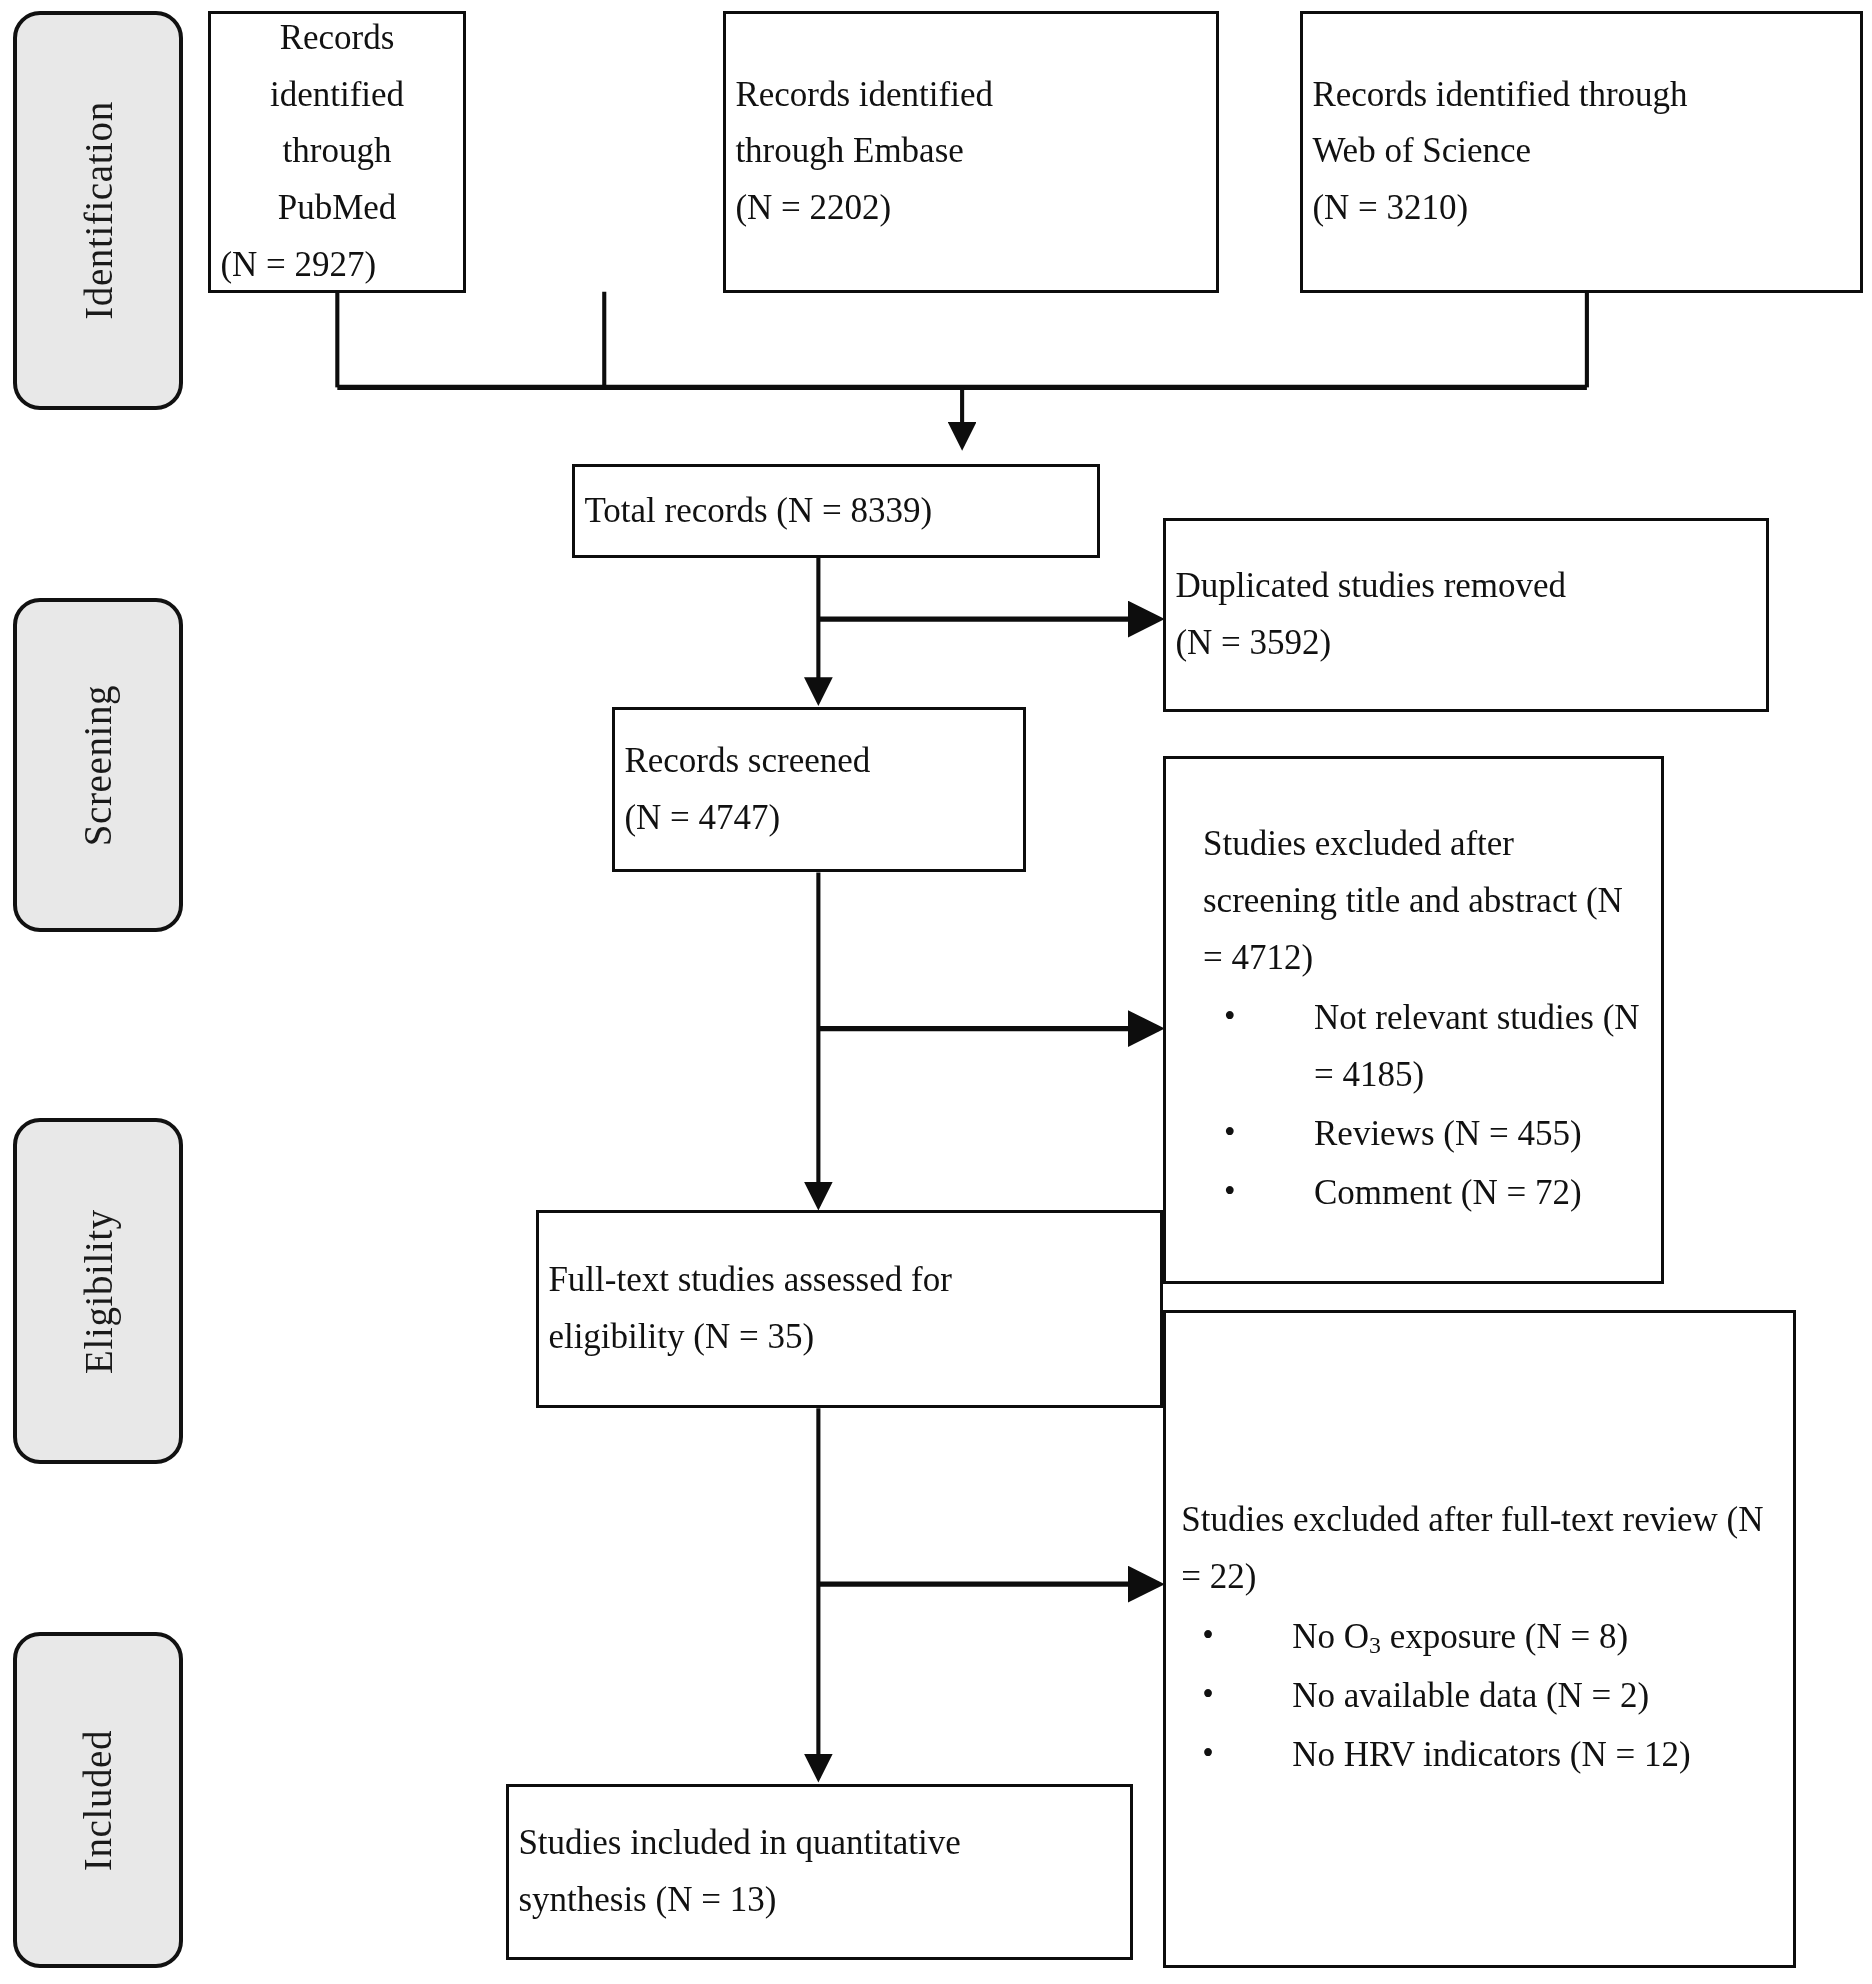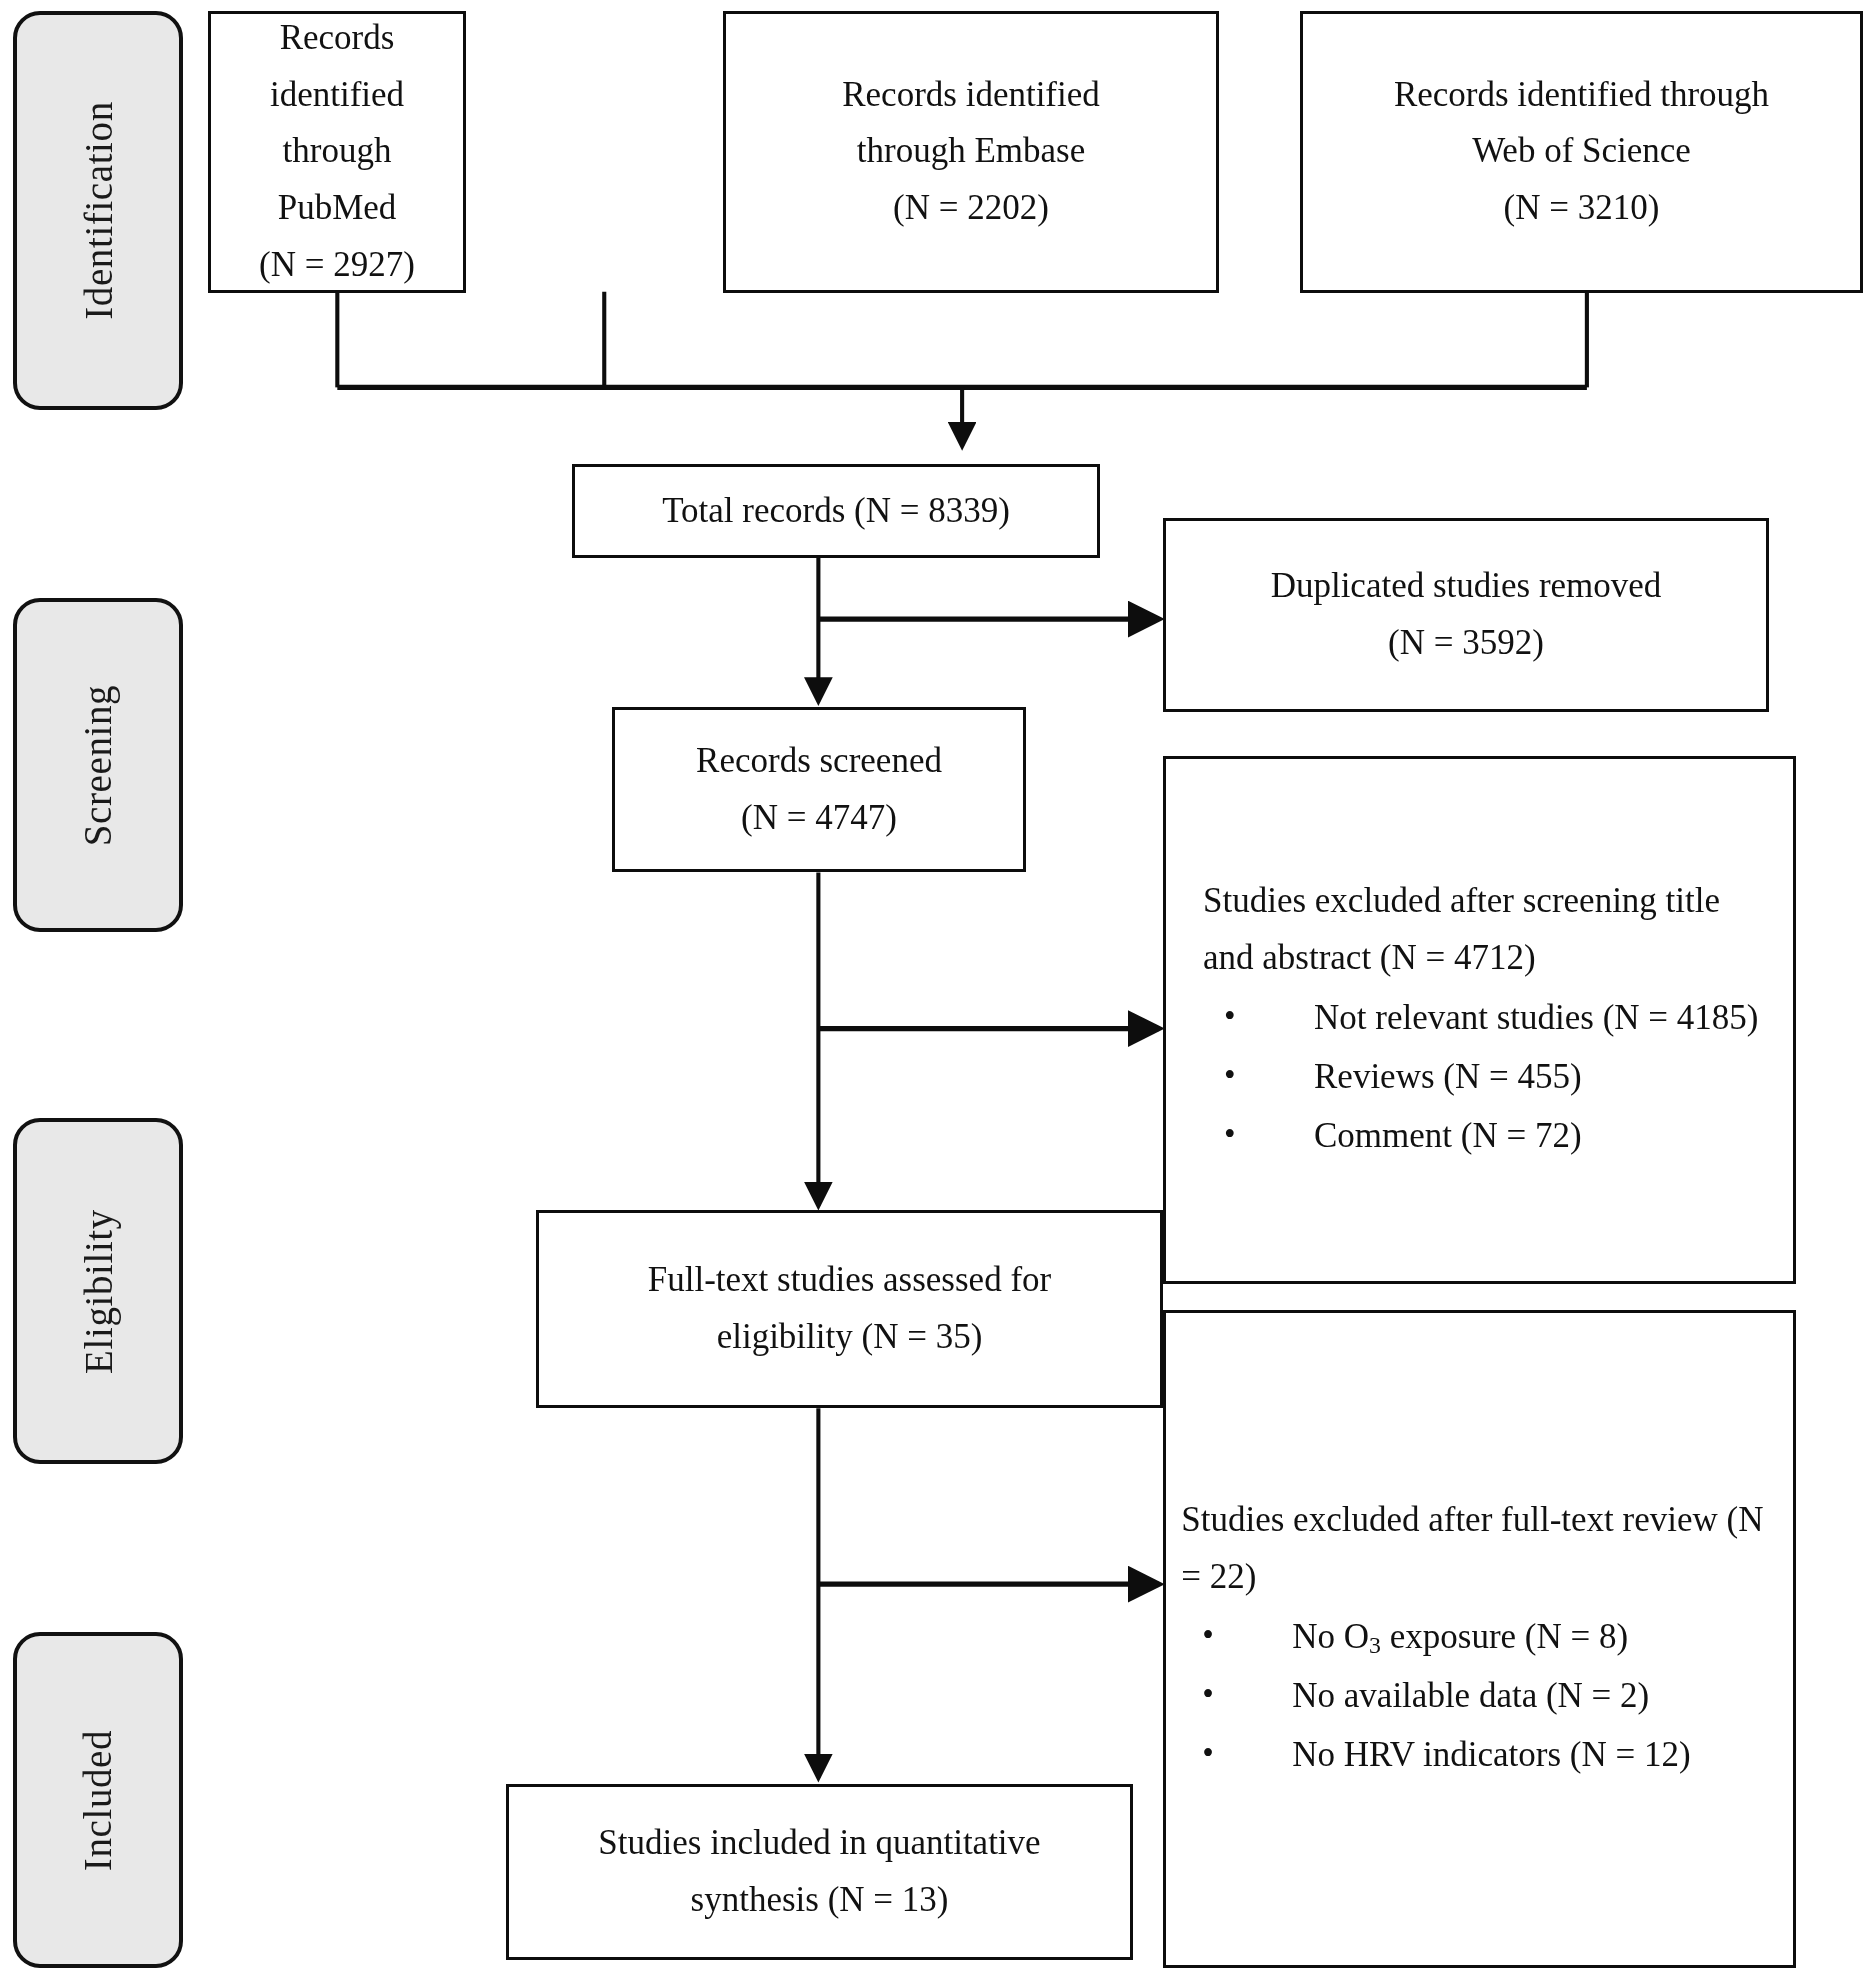--- a/index.html
+++ b/index.html
@@ -37,21 +37,21 @@
   }
 
   
   .node-box {
     position: absolute;
     background: #ffffff;
     border: 3.5px solid #0d0d0d;
     box-sizing: border-box;
     display: flex;
     flex-direction: column;
-    align-items: center;
+    align-items: flex-start;
     justify-content: center;
     text-align: center;
     color: #111111;
     font-size: 35px;
     line-height: 1.62;
     padding: 0 9.4px;
   }
   .node-box .line { display: block; }
 
   
@@ -170,21 +170,21 @@
   <div class="node-box" style="left:1163px; top:518px; width:606px; height:194px;">
     <span class="line">Duplicated studies removed</span>
     <span class="line">(N = 3592)</span>
   </div>
 
   <div class="node-box" style="left:612px; top:707px; width:414px; height:165px;">
     <span class="line">Records screened</span>
     <span class="line">(N = 4747)</span>
   </div>
 
-  <div class="excl-box" style="left:1163px; top:756px; width:633px; height:528px;padding-left:37px;">
+  <div class="excl-box" style="left:1163px; top:756px; width:501px; height:528px;padding-left:37px;">
     <div class="excl-head">
       <span class="line">Studies excluded after screening</span>
       <span class="line">title and abstract (N = 4712)</span>
     </div>
     <ul class="excl-list">
       <li>
         <span class="bullet">•</span>
         <span class="line">Not relevant studies (N =</span>
         <span class="line">4185)</span>
       </li>

